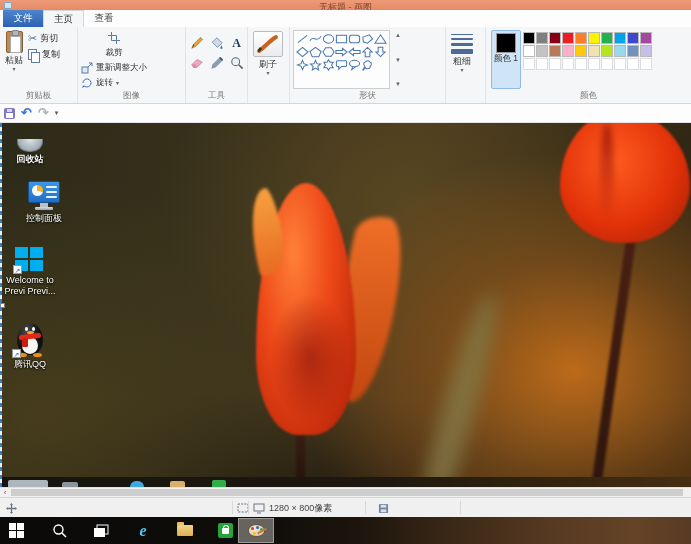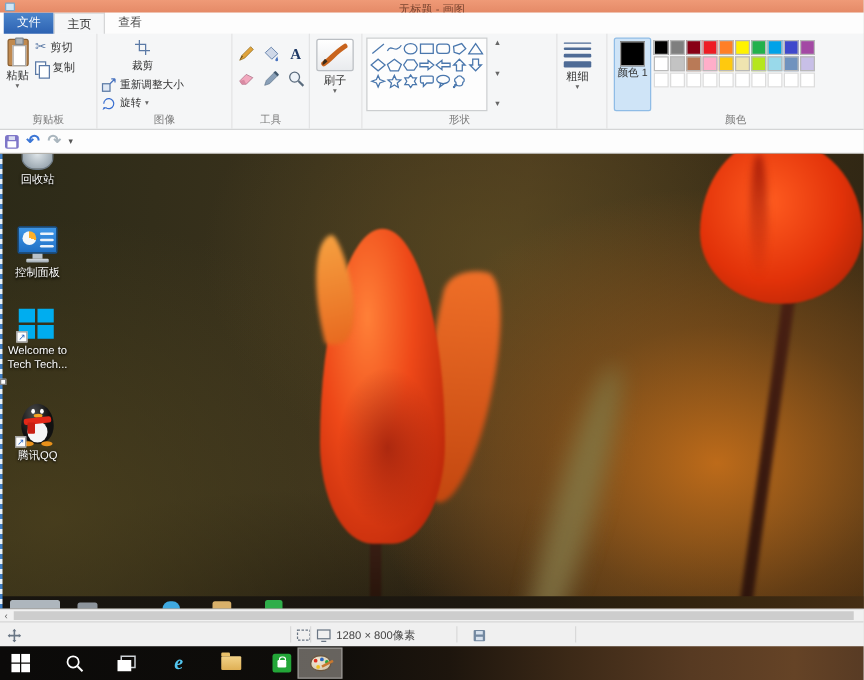--- a/index.html
+++ b/index.html
@@ -452,27 +452,27 @@
     <div class="art" id="stem-mid"></div>
     <div class="art" id="tulip-r-stem"></div>
     <div class="art" id="tulip-r"></div>
     <div class="art" id="tulip-r-vein"></div>
     <div class="art" id="tulip-l-petal-r"></div>
     <div class="art" id="tulip-l-stem"></div>
     <div class="art" id="tulip-l-main"></div>
     <div class="art" id="tulip-l-shadow"></div>
     <div class="art" id="tulip-l-tip"></div>
 
-    <div class="dicon" style="left:2px; top:0;">
+    <div class="dicon" style="left:2px; top:16px;font-weight:bold;">
       <div class="diart">
           <div class="art-bin"></div>
         </div>
       <div class="dlabel">回收站</div>
     </div>
-    <div class="dicon" style="left:2px; top:58px;">
+    <div class="dicon" style="left:16px; top:58px;">
       <div class="diart art-cpl">
         <div class="scr"></div>
           <div class="pie"></div>
           <div class="ln1"></div>
           <div class="ln2"></div>
           <div class="ln3"></div>
           <div class="stand"></div>
           <div class="base"></div>
       </div>
       <div class="dlabel">控制面板</div>
@@ -480,21 +480,21 @@
     <div class="dicon" style="left:2px; top:124px;">
       <div class="diart">
         <div class="art-win">
             <i></i>
             <i></i>
             <i></i>
             <i></i>
           </div>
         <span class="lnk">↗</span>
       </div>
-      <div class="dlabel">Welcome to Tech Tech...</div>
+      <div class="dlabel">Welcome to Previ Previ...</div>
     </div>
     <div class="dicon" style="left:2px; top:200px;">
       <div class="diart art-qq">
         <div class="body"></div>
           <div class="belly"></div>
           <div class="eye el"></div>
           <div class="eye er"></div>
           <div class="beak"></div>
         <div class="scarf"></div>
           <div class="scarf2"></div>

